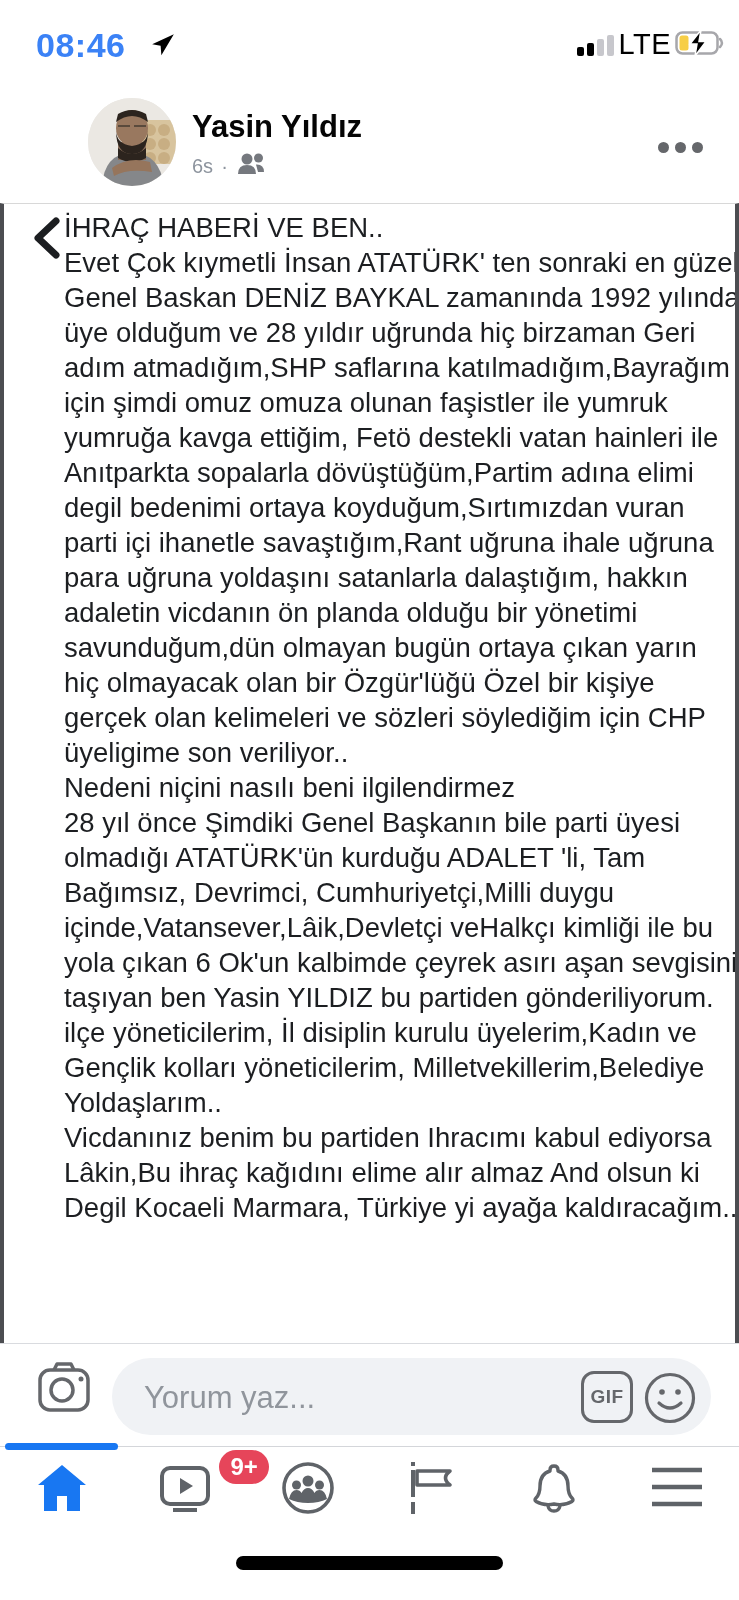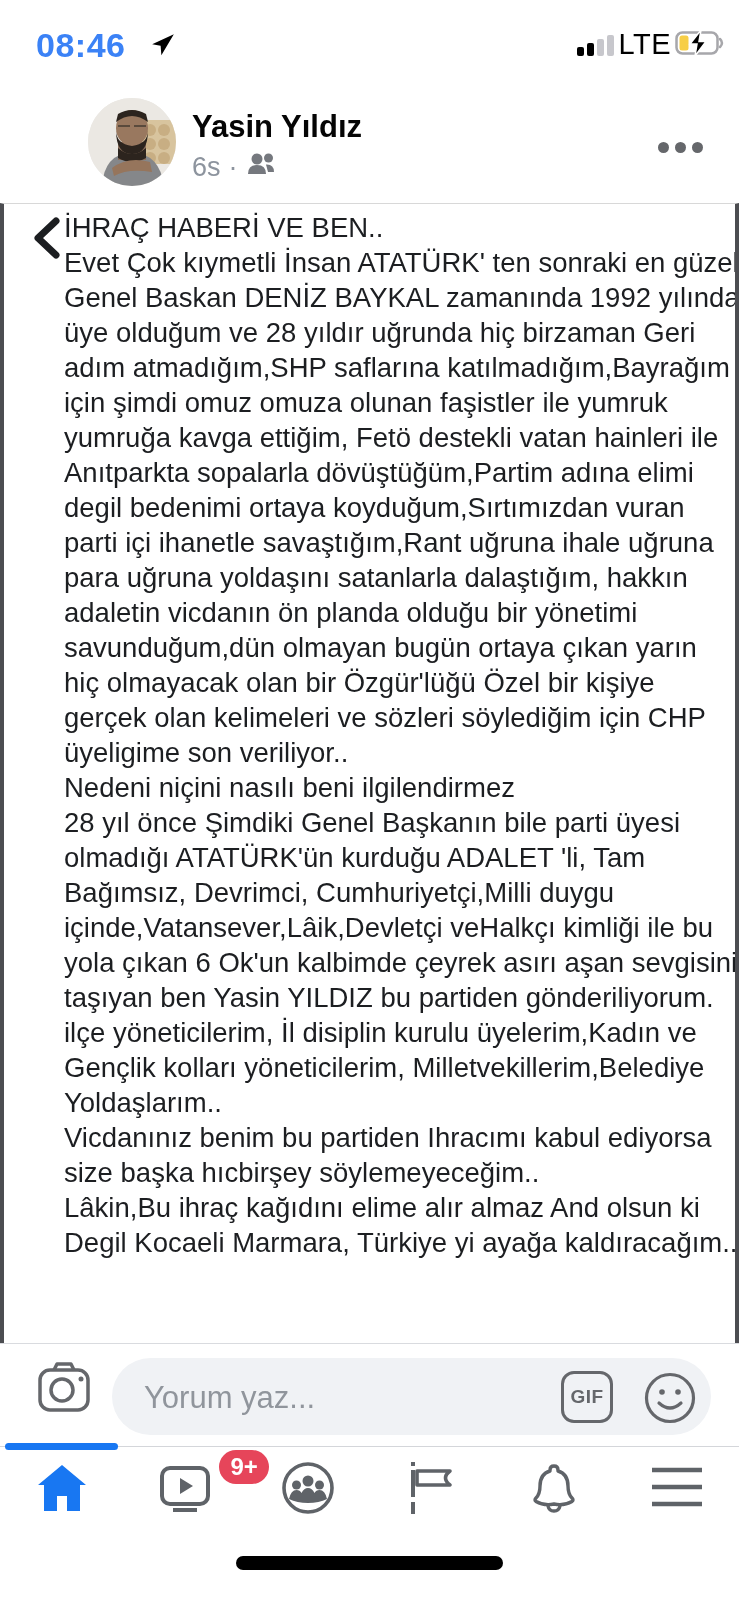--- a/index.html
+++ b/index.html
@@ -18,42 +18,42 @@
   .sig span:nth-child(2){height:13px;background:#000;}
   .sig span:nth-child(3){height:17px;}
   .sig span:nth-child(4){height:21px;}
   .sb-lte{font-size:29px;color:#000;letter-spacing:.5px;}
   
   .post-header{position:absolute;top:96px;left:0;right:0;height:104px;}
   .back-btn{position:absolute;left:30px;top:120px;width:40px;height:48px;cursor:pointer;}
   .avatar{position:absolute;left:88px;top:2px;width:88px;height:88px;border-radius:50%;overflow:hidden;background:#e9e7e3;}
   .hd-text{position:absolute;left:192px;top:14px;}
   .hd-name{font-size:31px;font-weight:700;color:#050505;line-height:34px;}
-  .hd-meta{margin-top:8px;display:flex;align-items:center;gap:8px;font-size:27px;color:#8d949e;}
+  .hd-meta{margin-top:8px;display:flex;align-items:center;gap:8px;font-size:20px;color:#8d949e;}
   .ellipsis{position:absolute;right:30px;top:40px;display:flex;gap:6px;cursor:pointer;padding:6px;}
   .ellipsis i{width:11px;height:11px;border-radius:50%;background:#65676b;display:block;}
   
   .post-body{
     position:absolute;top:203px;left:0;right:0;height:1140px;
     border-top:1px solid #d8d8d8;
     border-left:4px solid #4c4d51;border-right:4px solid #4c4d51;
     box-sizing:border-box;overflow:hidden;padding-left:44px;
   }
   .post-text{padding:6px 0 0 16px;}
   .post-text .line{font-size:27.5px;line-height:35px;white-space:nowrap;color:#1c1e21;}
   
   .comment-bar{position:absolute;top:1343px;left:0;right:0;height:103px;background:#fff;border-top:1px solid #d9dbdf;box-sizing:border-box;}
   .cam-btn{position:absolute;left:36px;top:16px;width:56px;height:56px;cursor:pointer;color:#65676b;}
   .comment-pill{position:absolute;left:112px;top:14px;width:599px;height:77px;border-radius:39px;background:#f0f2f5;}
   .comment-input{
     position:absolute;left:30px;top:0;width:420px;height:77px;border:none;outline:none;background:transparent;
     font-family:"Liberation Sans",sans-serif;font-size:31px;color:#1d2129;
   }
   .comment-input::placeholder{color:#90959c;opacity:1;}
-  .gif-btn{position:absolute;right:98px;top:13px;width:52px;height:64px;cursor:pointer;color:#65676b;}
+  .gif-btn{position:absolute;right:78px;top:13px;width:52px;height:64px;cursor:pointer;color:#65676b;}
   .gif-box{width:46px;height:46px;border:3px solid #65676b;border-radius:13px;display:flex;align-items:center;justify-content:center;}
   .gif-box span{font-size:19px;font-weight:700;letter-spacing:.5px;}
   .smiley-btn{position:absolute;right:14px;top:13px;width:54px;height:54px;cursor:pointer;color:#65676b;}
   
   .bottom-nav{position:absolute;top:1446px;left:0;right:0;height:86px;border-top:1px solid #d4d6da;box-sizing:border-box;display:flex;}
   .nav-item{flex:1 1 0;display:flex;align-items:center;justify-content:center;position:relative;cursor:pointer;color:#5f6368;}
   .nav-indicator{position:absolute;left:5px;top:-4px;width:113px;height:7px;border-radius:4px;background:#1877f2;}
   .nav-badge{
     position:absolute;left:96px;top:3px;min-width:30px;height:34px;padding:0 10px;border-radius:17px;background:#e6455a;
     color:#fff;font-size:24px;font-weight:700;display:flex;align-items:center;justify-content:center;
@@ -162,21 +162,20 @@
         <div class="line">28 yıl önce Şimdiki Genel Başkanın bile parti üyesi</div>
         <div class="line">olmadığı ATATÜRK'ün kurduğu ADALET 'li, Tam</div>
         <div class="line">Bağımsız, Devrimci, Cumhuriyetçi,Milli duygu</div>
         <div class="line">içinde,Vatansever,Lâik,Devletçi veHalkçı kimliği ile bu</div>
         <div class="line">yola çıkan 6 Ok'un kalbimde çeyrek asırı aşan sevgisini</div>
         <div class="line">taşıyan ben Yasin YILDIZ bu partiden gönderiliyorum.</div>
         <div class="line">ilçe yöneticilerim, İl disiplin kurulu üyelerim,Kadın ve</div>
         <div class="line">Gençlik kolları yöneticilerim, Milletvekillerim,Belediye</div>
         <div class="line">Yoldaşlarım..</div>
         <div class="line">Vicdanınız benim bu partiden Ihracımı kabul ediyorsa</div>
-        <div class="line">size başka hıcbirşey söylemeyeceğim..</div>
         <div class="line">Lâkin,Bu ihraç kağıdını elime alır almaz And olsun ki</div>
         <div class="line">Degil Kocaeli Marmara, Türkiye yi ayağa kaldıracağım..</div>
       </div>
   </div>
 
   <div class="comment-bar">
     <div class="cam-btn">
       <svg width="56" height="56" viewBox="0 0 56 56">
         <rect x="4" y="10" width="48" height="40" rx="10" fill="none" stroke="currentColor" stroke-width="3.5"></rect>
         <path d="M18 10 L21 4 L35 4 L38 10" fill="none" stroke="currentColor" stroke-width="3.5" stroke-linejoin="round"></path>

